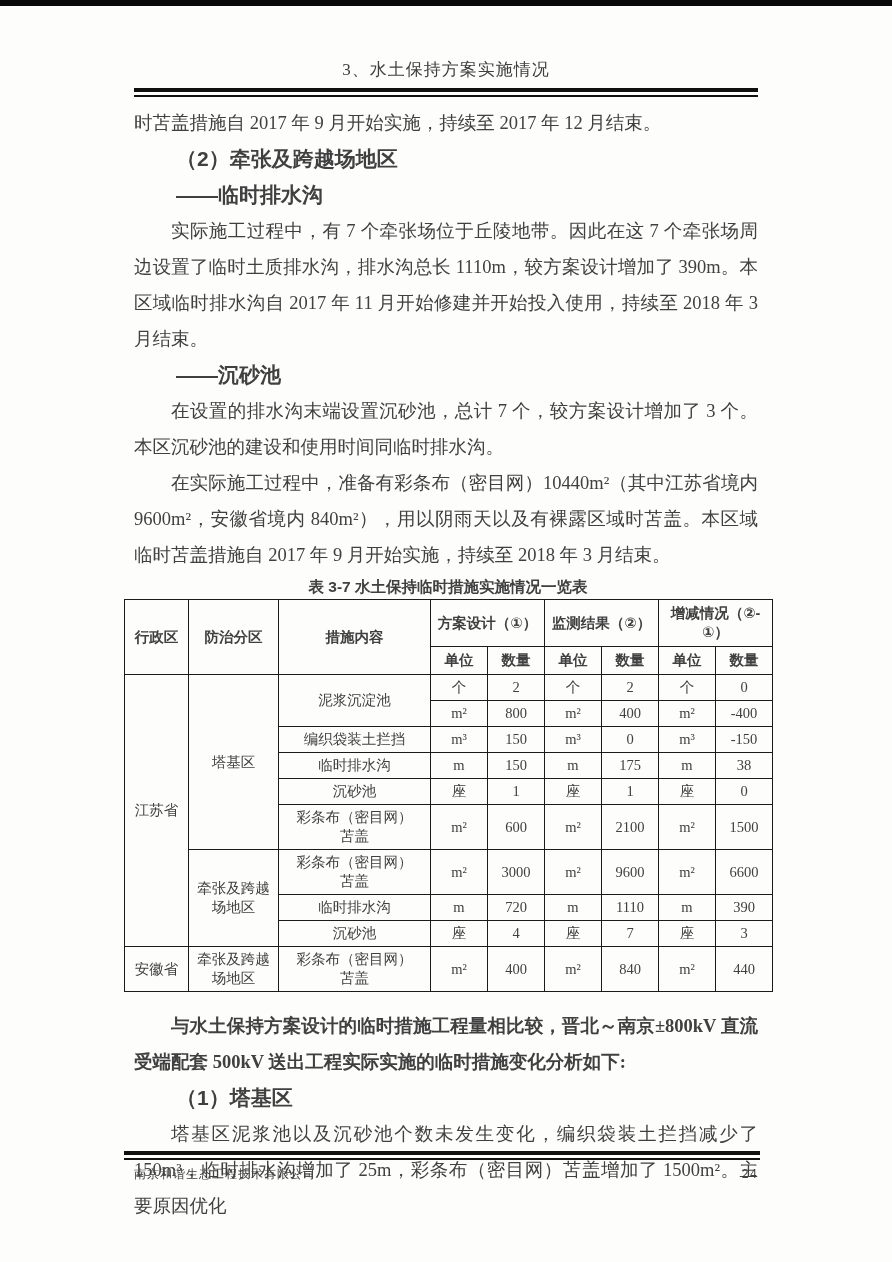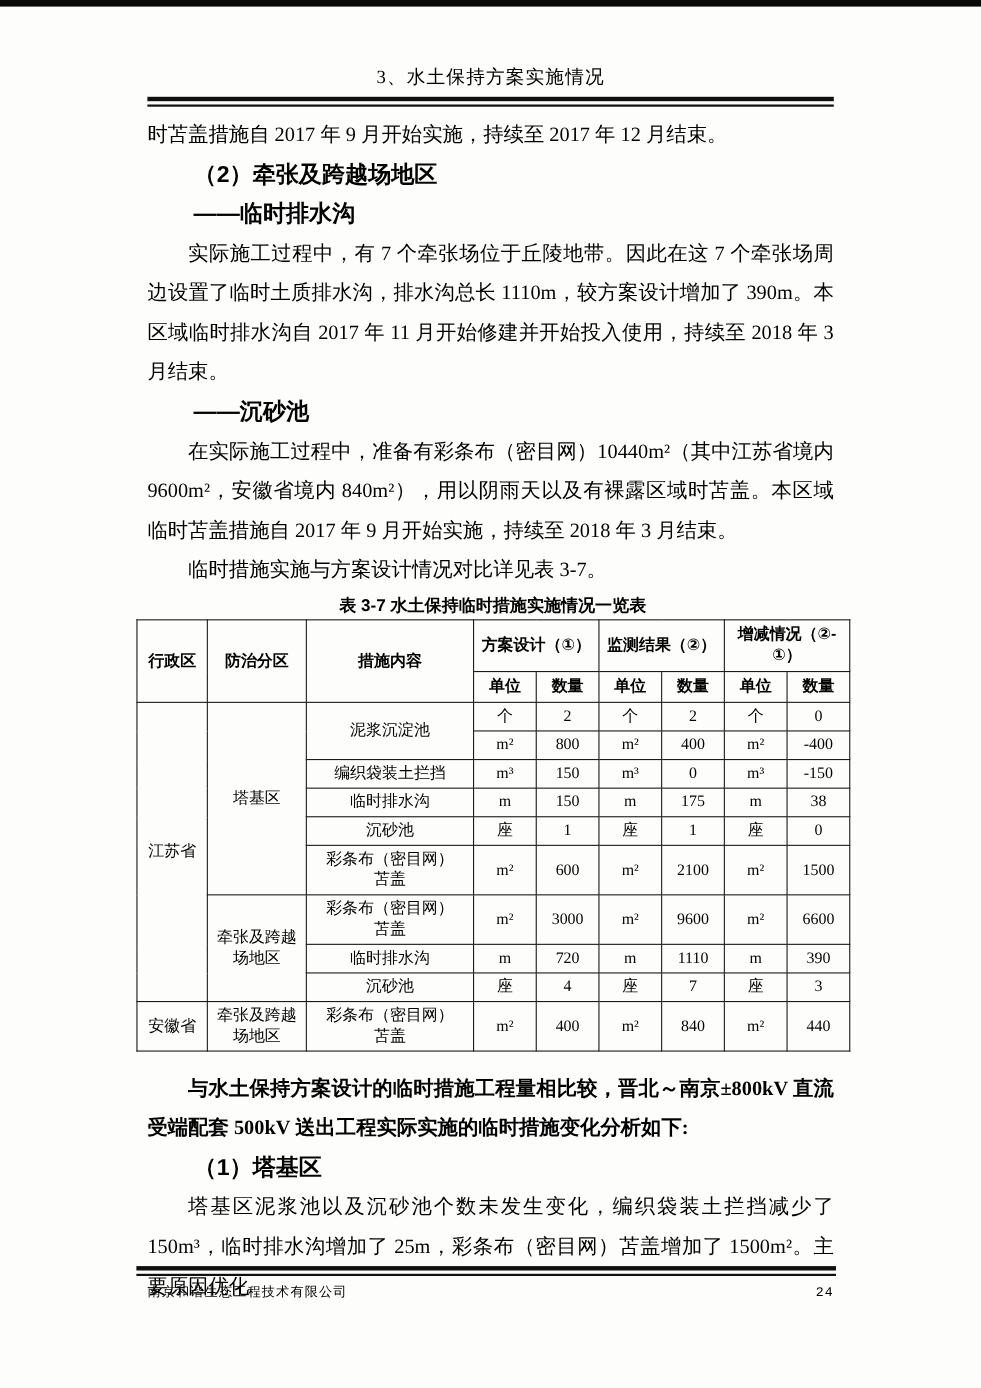--- a/index.html
+++ b/index.html
@@ -3,21 +3,21 @@
 <meta charset="utf-8">
 <style>
   html,body { margin:0; padding:0; }
   .page {
     position: relative;
     width: 892px;
     height: 1262px;
     background: #fdfdfc;
     overflow: hidden;
     font-family: "Liberation Serif", "DejaVu Serif", serif;
-    color: #000000;
+    color: #404040;
   }
   .scan-strip {
     position: absolute; top:0; left:0;
     width: 100%; height: 6px;
     background: #0a0a0a;
   }
   .content {
     position: absolute;
     left: 134px;
     width: 624px;
@@ -113,22 +113,22 @@
       <div class="header-title">3、水土保持方案实施情况</div>
       <div class="double-rule"></div>
     </div>
 
     <div class="body-text">
       <p class="para no-indent">时苫盖措施自 2017 年 9 月开始实施，持续至 2017 年 12 月结束。</p>
       <p class="heading">（2）牵张及跨越场地区</p>
       <p class="heading">——临时排水沟</p>
       <p class="para">实际施工过程中，有 7 个牵张场位于丘陵地带。因此在这 7 个牵张场周边设置了临时土质排水沟，排水沟总长 1110m，较方案设计增加了 390m。本区域临时排水沟自 2017 年 11 月开始修建并开始投入使用，持续至 2018 年 3 月结束。</p>
       <p class="heading">——沉砂池</p>
+      <p class="para">在设置的排水沟末端设置沉砂池，总计 7 个，较方案设计增加了 3 个。本区沉砂池的建设和使用时间同临时排水沟。</p>
       <p class="para">在实际施工过程中，准备有彩条布（密目网）10440m²（其中江苏省境内9600m²，安徽省境内 840m²），用以阴雨天以及有裸露区域时苫盖。本区域临时苫盖措施自 2017 年 9 月开始实施，持续至 2018 年 3 月结束。</p>
-      <p class="para">临时措施实施与方案设计情况对比详见表 3-7。</p>
 
       <div class="table-caption">表 3-7 水土保持临时措施实施情况一览表</div>
       <table class="measures" id="measures-table">
         <colgroup>
           <col style="width:64px">
             <col style="width:90px">
             <col style="width:152px">
           <col style="width:57px">
             <col style="width:57px">
             <col style="width:57px">

